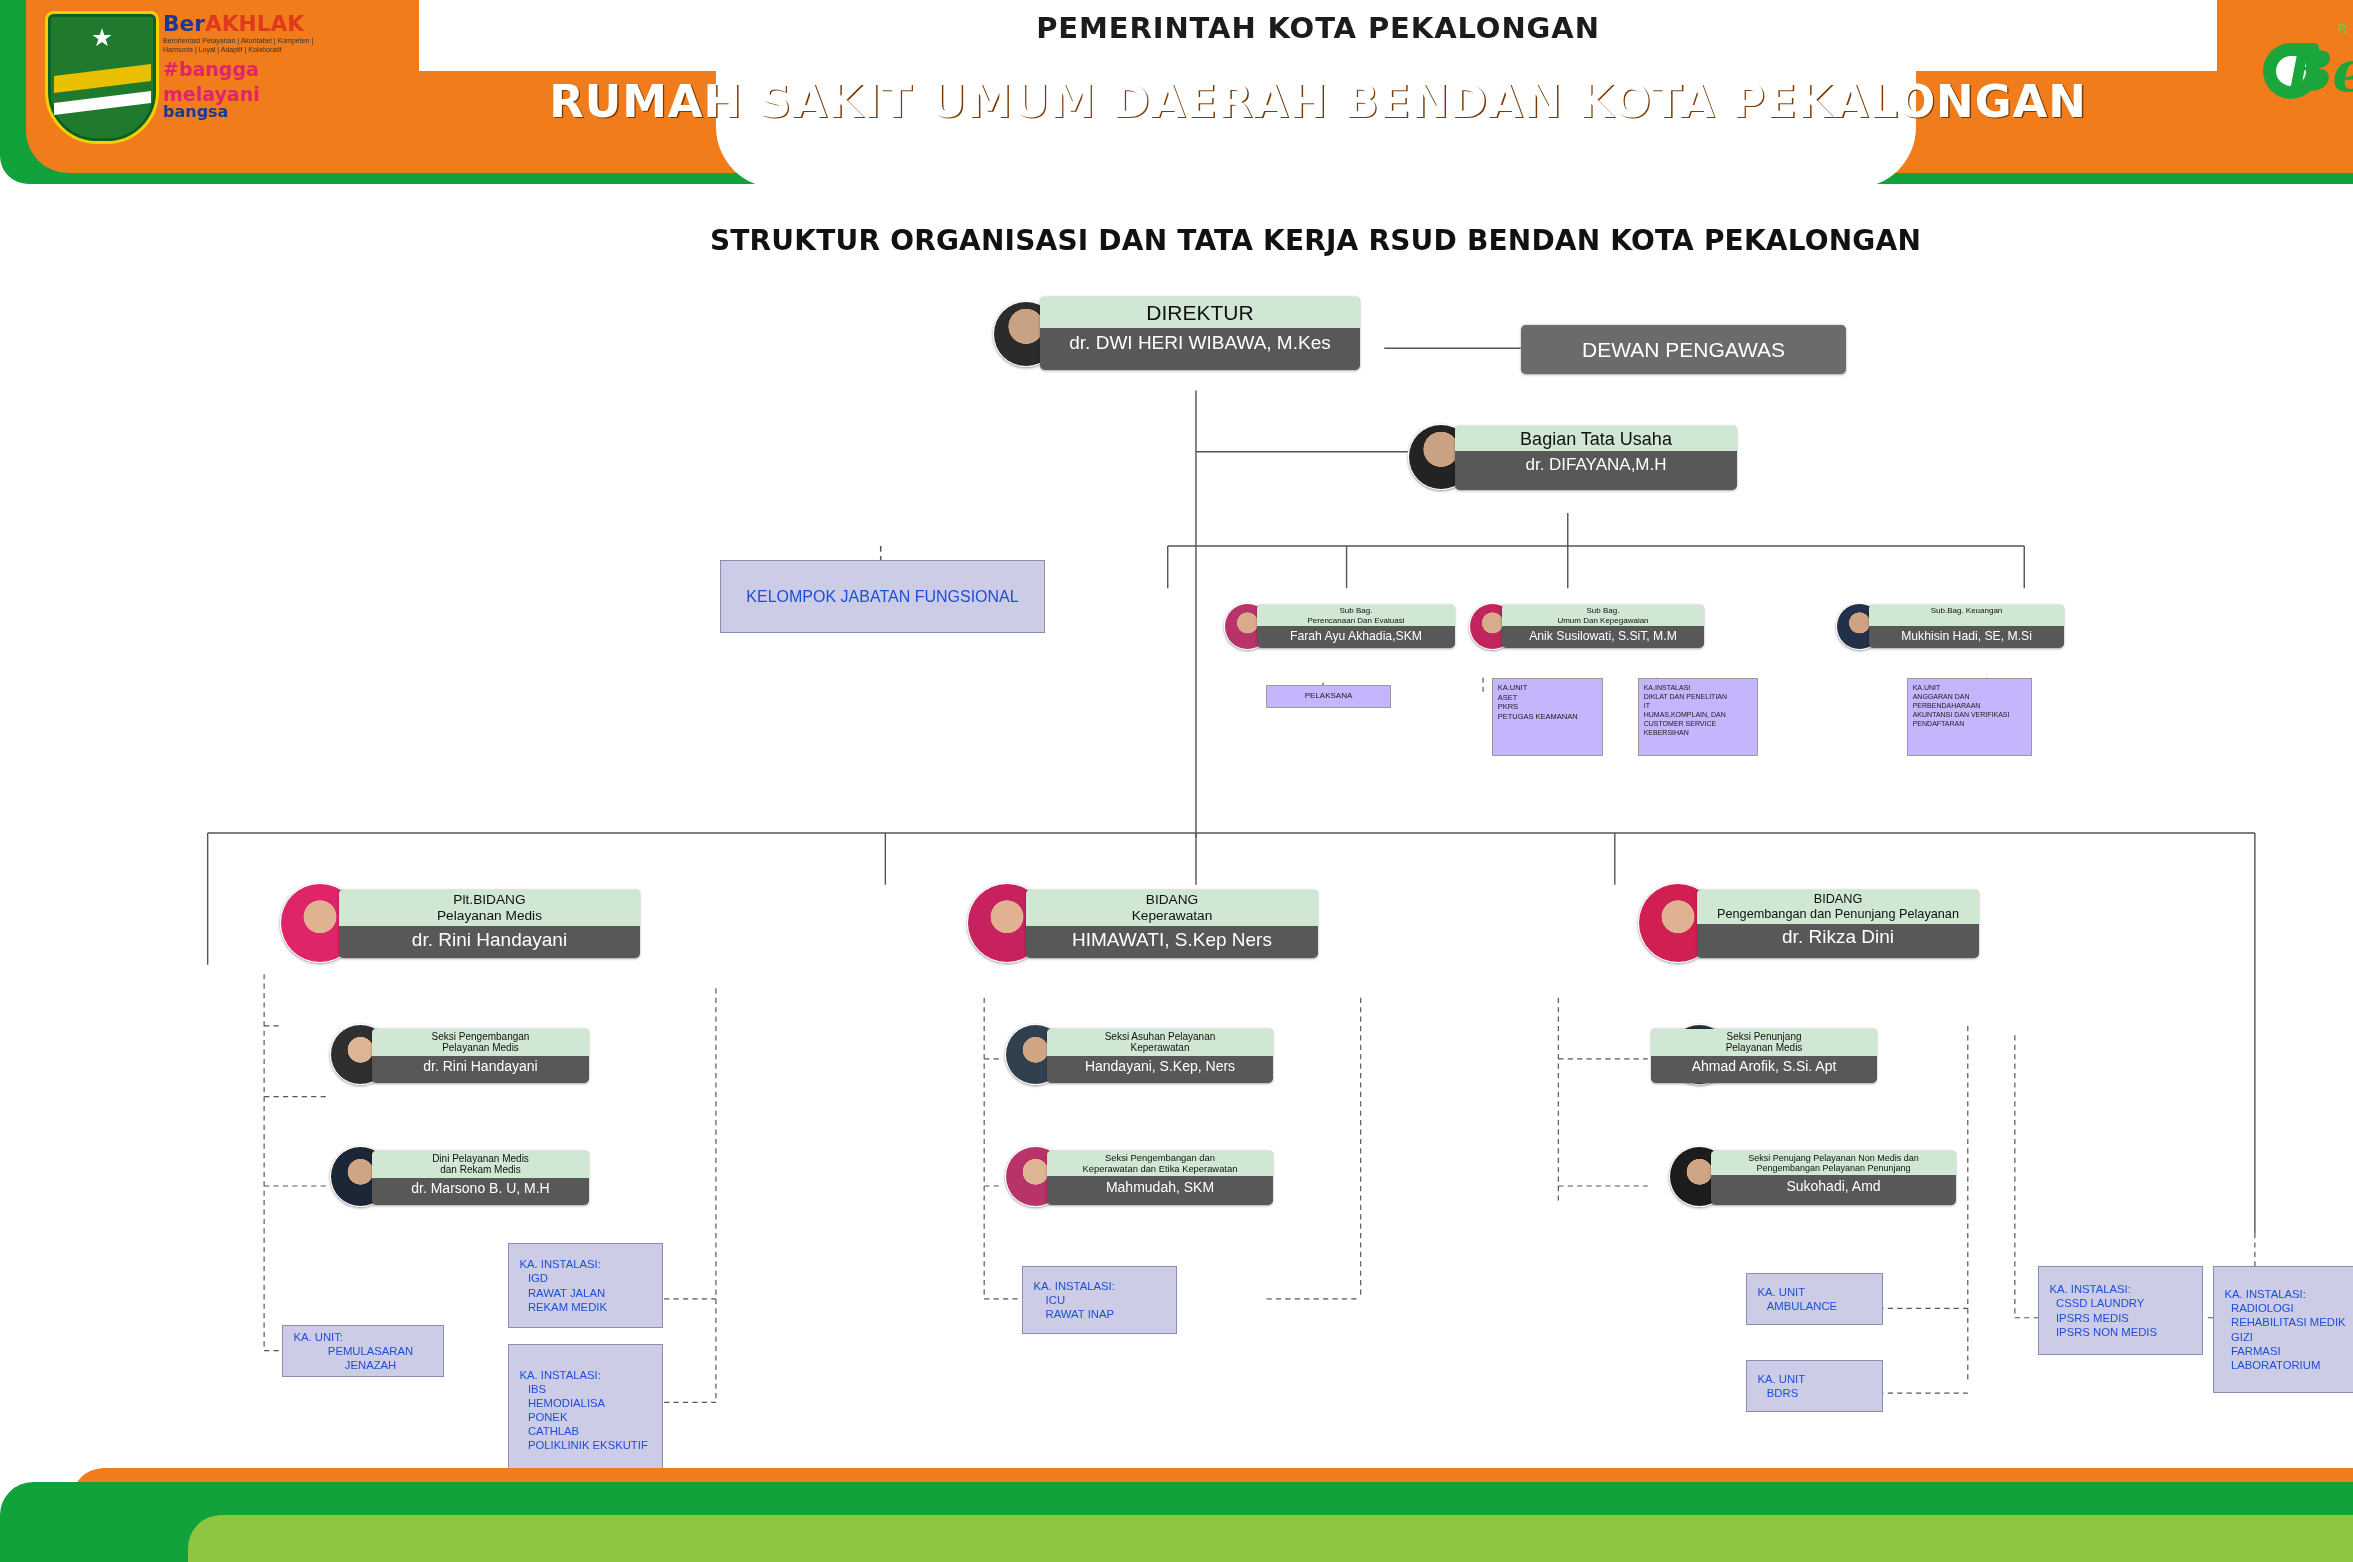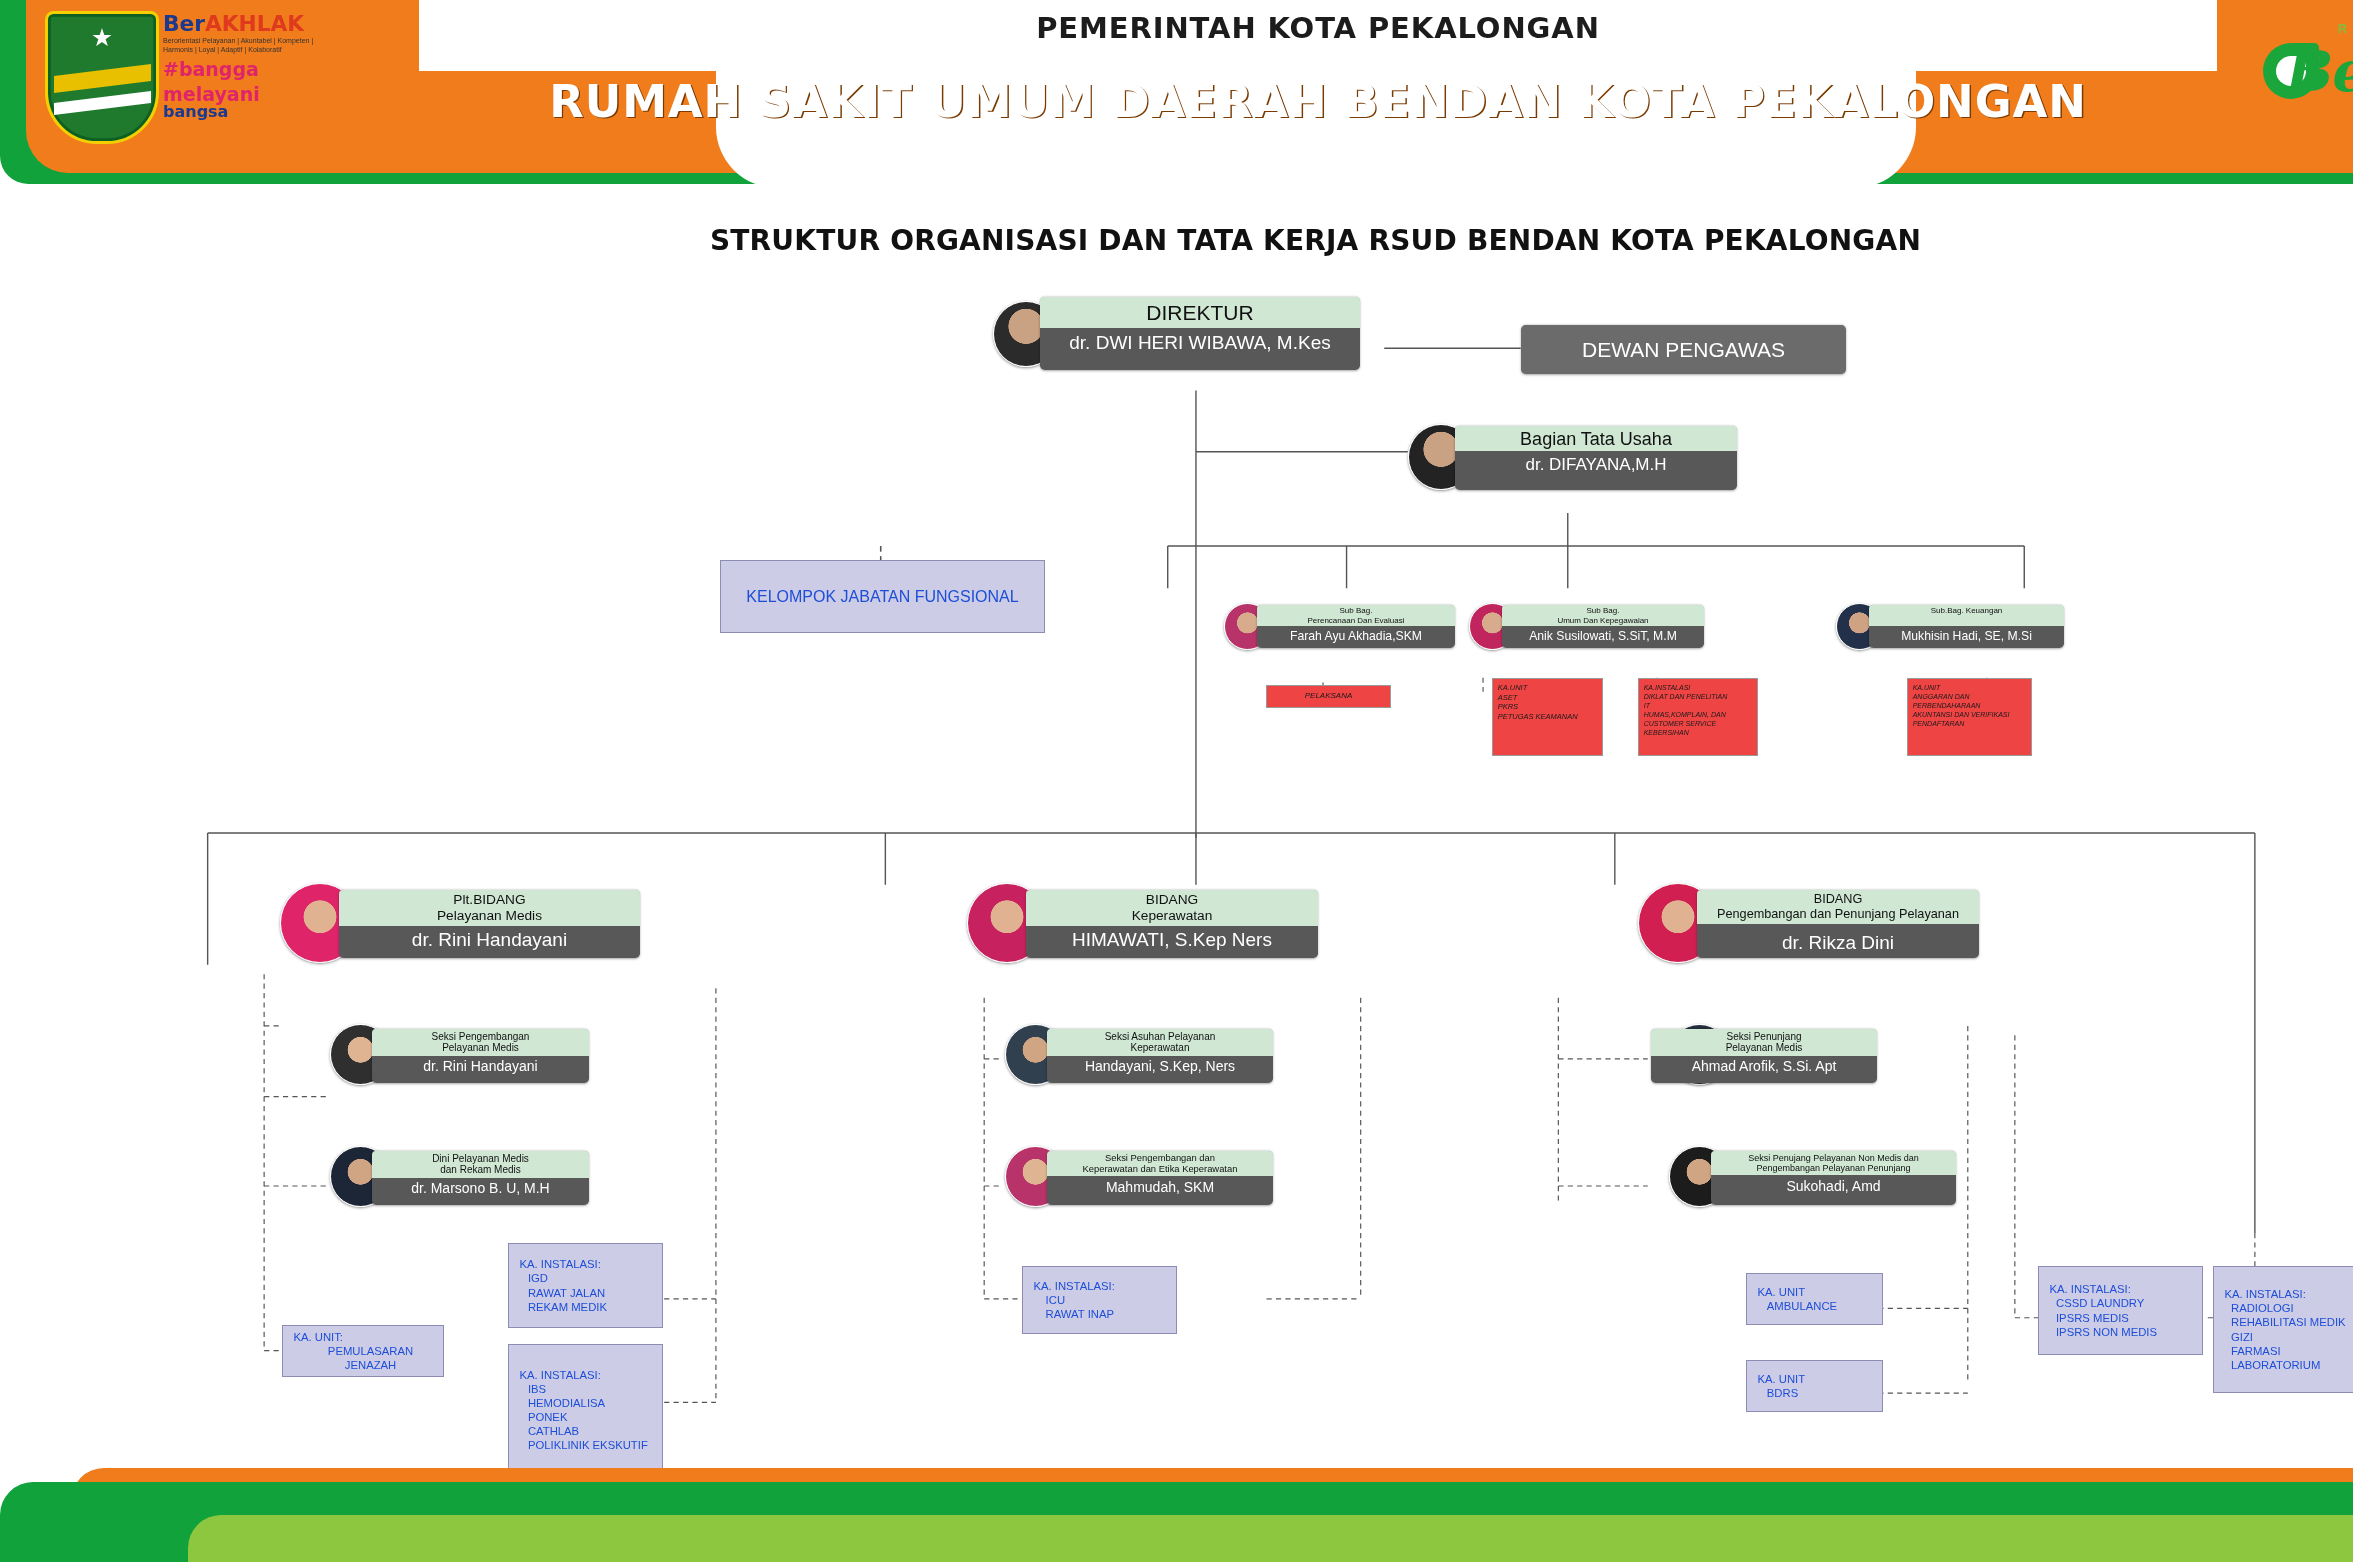--- a/index.html
+++ b/index.html
@@ -63,22 +63,22 @@
      box-shadow:0 0.9px 2.4px rgba(0,0,0,.35);}
   .pill .role{color:#111;text-align:center;line-height:1.15;}
   .pill .rolebg{background:#cfe7d3;border-radius:3.8px 3.8px 0 0;padding:1.9px 6.6px;}
   .pill .name{color:#ffffff;text-align:center;font-weight:normal;}
   .boxg{position:absolute;box-sizing:border-box;background:#6b6b6b;border-radius:4.7px;
      color:#fff;text-align:center;display:flex;align-items:center;justify-content:center;
      box-shadow:0 0.9px 2.4px rgba(0,0,0,.35);}
   .boxl{position:absolute;box-sizing:border-box;background:#cdcce6;border:0.5px solid #8d8cb5;
      color:#1d4ed8;text-align:center;display:flex;align-items:center;justify-content:center;
      padding:2.8px 3.8px;line-height:1.25;}
-  .boxgr{position:absolute;box-sizing:border-box;background:#ef4444;border:0.5px solid #9a9a9a;
-     color:#1a1a1a;text-align:left;padding:3.8px 4.7px;line-height:1.3;font-style:italic;}
+  .boxgr{position:absolute;box-sizing:border-box;background:#c4b5fd;border:0.5px solid #9a9a9a;
+     color:#1a1a1a;text-align:left;padding:3.8px 4.7px;line-height:1.3;}
   
   svg.wires{position:absolute;left:0;top:0;width:2631px;height:1562px;pointer-events:none;}
 </style>
 </head>
 <body>
 
 <div class="hdr">
   <div class="hdr-green"></div>
   <div class="hdr-orange"></div>
   <div class="hdr-white"></div>
@@ -336,21 +336,21 @@
   <div style="padding-left:12.2px;">ICU</div>
   <div style="padding-left:12.2px;">RAWAT INAP</div>
 </div>
 
 <div class="photo" style="left:1638px;top:883px;width:78px;height:78px;background:radial-gradient(circle at 50% 42%, #e0b291 0 27%, #d11f52 28% 100%);"></div>
 <div class="pill" style="left:1697px;top:890px;width:282px;height:68px;">
   <div class="rolebg role" style="font-size:12.7px;padding:2.4px 3.8px;">
     <div>BIDANG</div>
     <div>Pengembangan dan Penunjang Pelayanan</div>
   </div>
-  <div class="name" style="font-size:19px;padding-top:8px;">dr. Rikza Dini</div>
+  <div class="name" style="font-size:19px;padding-top:2px;">dr. Rikza Dini</div>
 </div>
 
 <div class="photo" style="left:1669px;top:1024px;width:59px;height:59px;background:radial-gradient(circle at 50% 42%, #cfa584 0 28%, #26313f 29% 100%);"></div>
 <div class="pill" style="left:1651px;top:1029px;width:226px;height:54px;">
   <div class="rolebg role" style="font-size:10px;padding:1.9px 2.8px;">
     <div>Seksi Penunjang</div>
     <div>Pelayanan Medis</div>
   </div>
   <div class="name" style="font-size:14px;padding-top:2.4px;">Ahmad Arofik, S.Si. Apt</div>
 </div>

